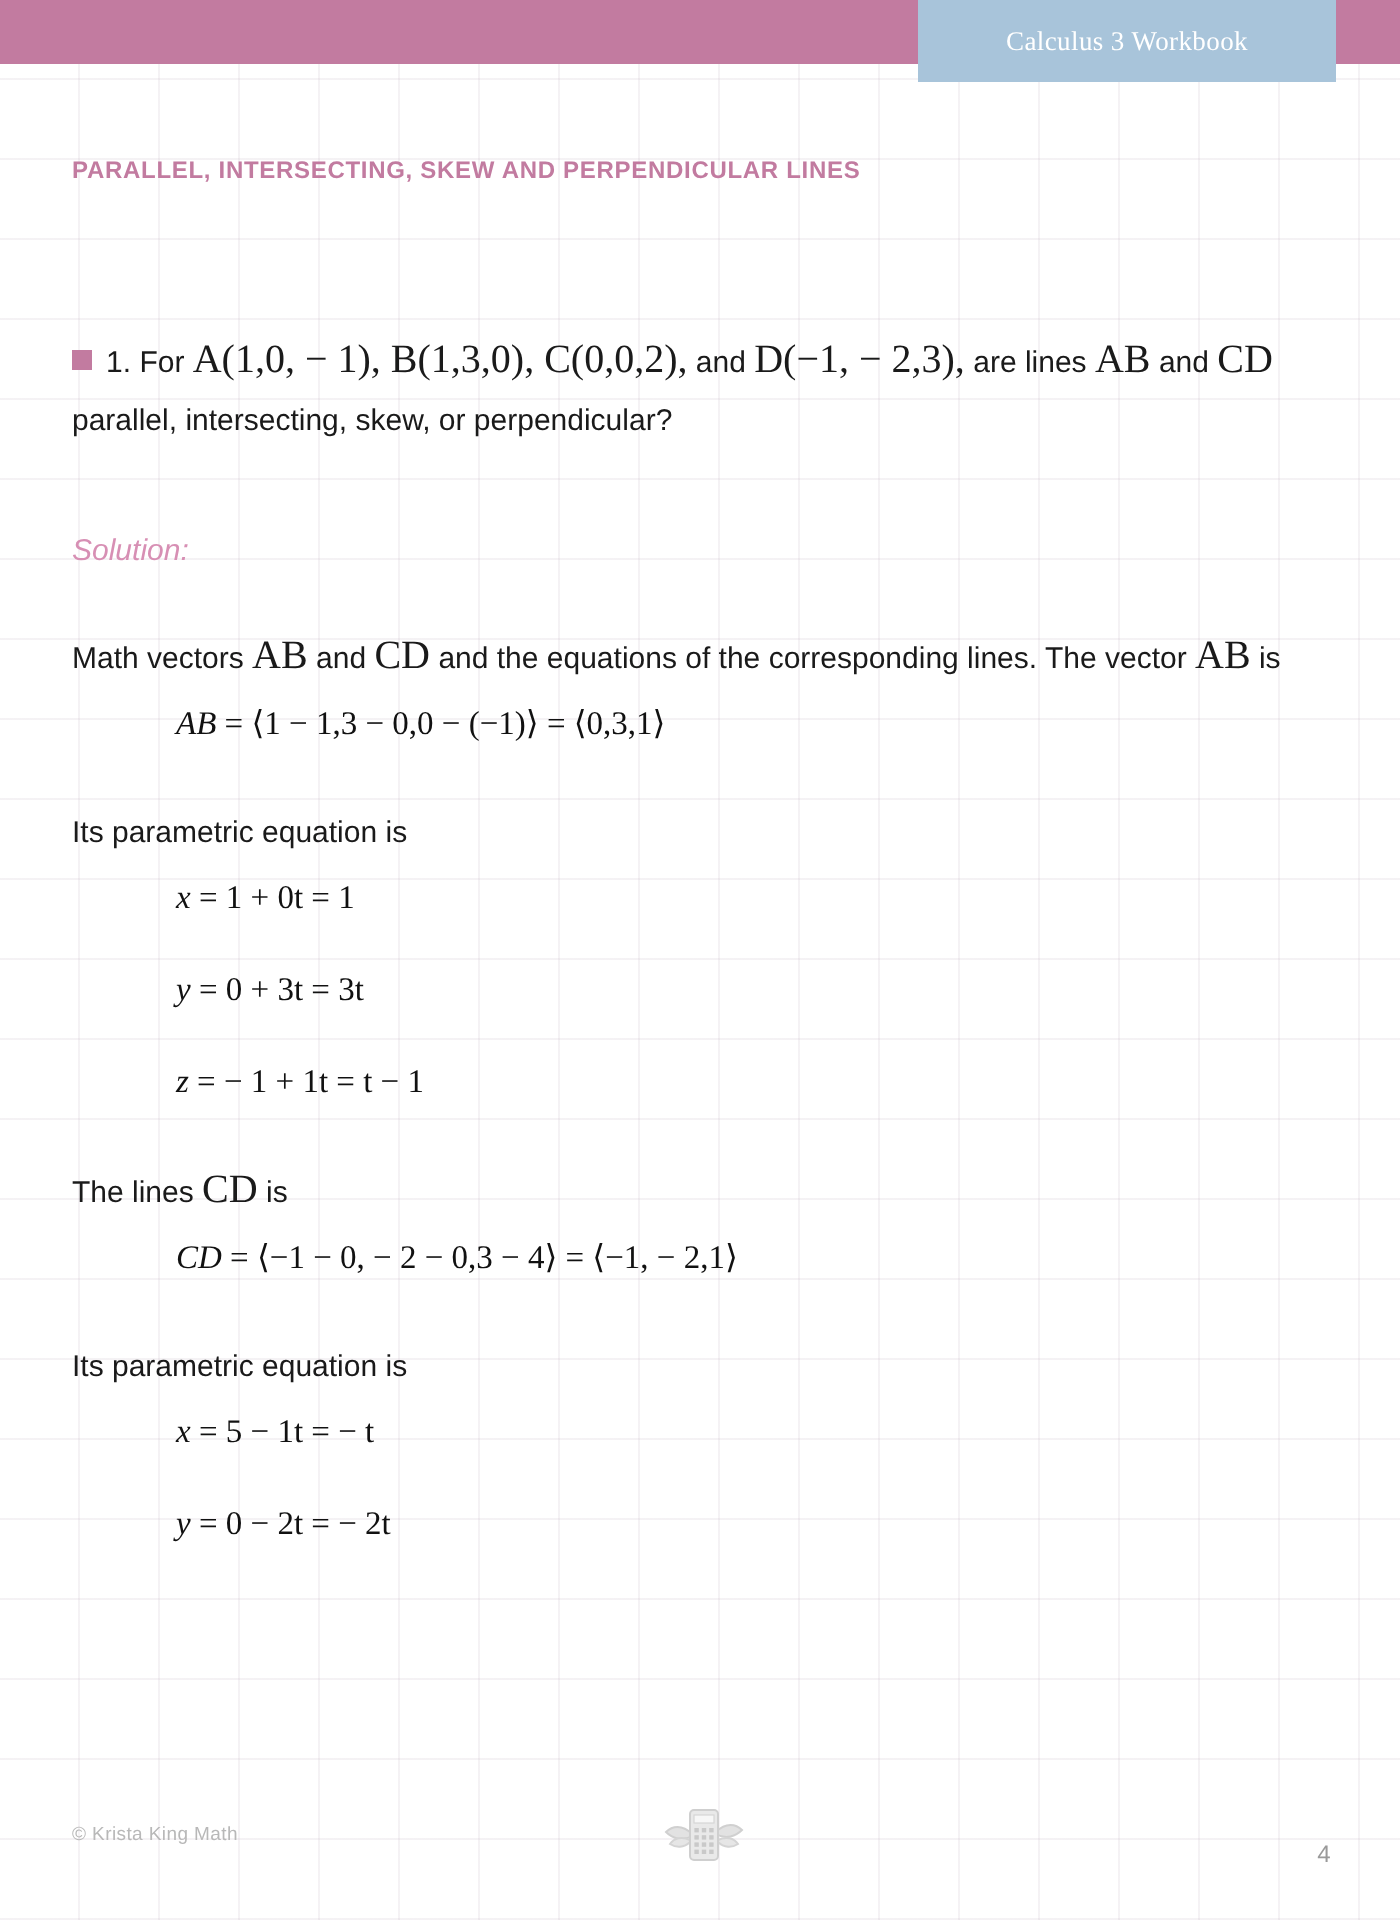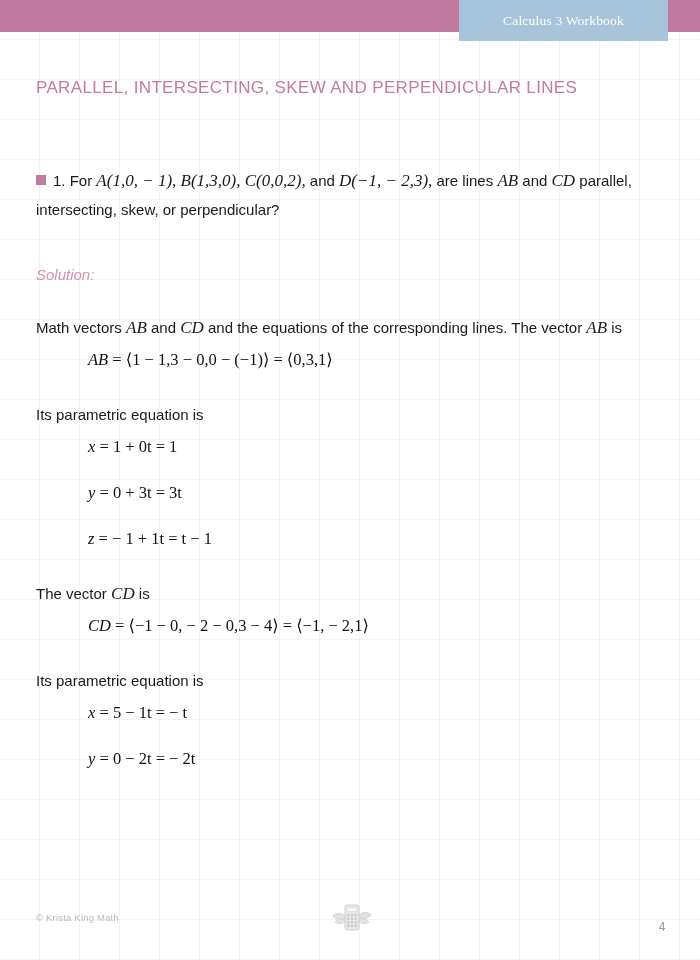--- a/index.html
+++ b/index.html
@@ -55,22 +55,22 @@
     color: #ffffff;
     letter-spacing: 0.2px;
     white-space: nowrap;
   }
 
   
   #page-title {
     position: absolute;
     left: 36px;
     top: 78px;
-    font-size: 17px;
-    font-weight: normal;
+    font-size: 12px;
+    font-weight: bold;
     color: #c27ba0;
     letter-spacing: 0.35px;
     white-space: nowrap;
   }
 
   
   #content {
     position: absolute;
     left: 36px;
     top: 166px;
@@ -102,22 +102,21 @@
     color: #d78fb4;
   }
 
   .para {
     margin-top: 30px;
   }
 
   
   .math {
     font-family: "Liberation Serif", serif;
-    font-style: italic;
-    font-size: 17px;
+    font-size: 20px;
   }
 
   .eq-block {
     margin-top: 8px;
     margin-left: 52px;
     font-family: "Liberation Serif", serif;
     font-size: 16.5px;
     color: #111111;
     white-space: nowrap;
   }
@@ -211,21 +210,21 @@
     <div class="eq-block eq-gap">
       <span class="var">y</span>
       <span class="op">= 0 + 3t = 3t</span>
     </div>
     <div class="eq-block eq-gap">
       <span class="var">z</span>
       <span class="op">= − 1 + 1t = t − 1</span>
     </div>
 
     <div class="body-text para">
-      <span>The vector</span>
+      <span>The lines</span>
       <span class="math">CD</span>
       <span>is</span>
     </div>
 
     <div class="eq-block">
       <span class="var">CD</span>
       <span class="op">= ⟨−1 − 0, − 2 − 0,3 − 4⟩ = ⟨−1, − 2,1⟩</span>
     </div>
 
     <div class="body-text para">Its parametric equation is</div>

